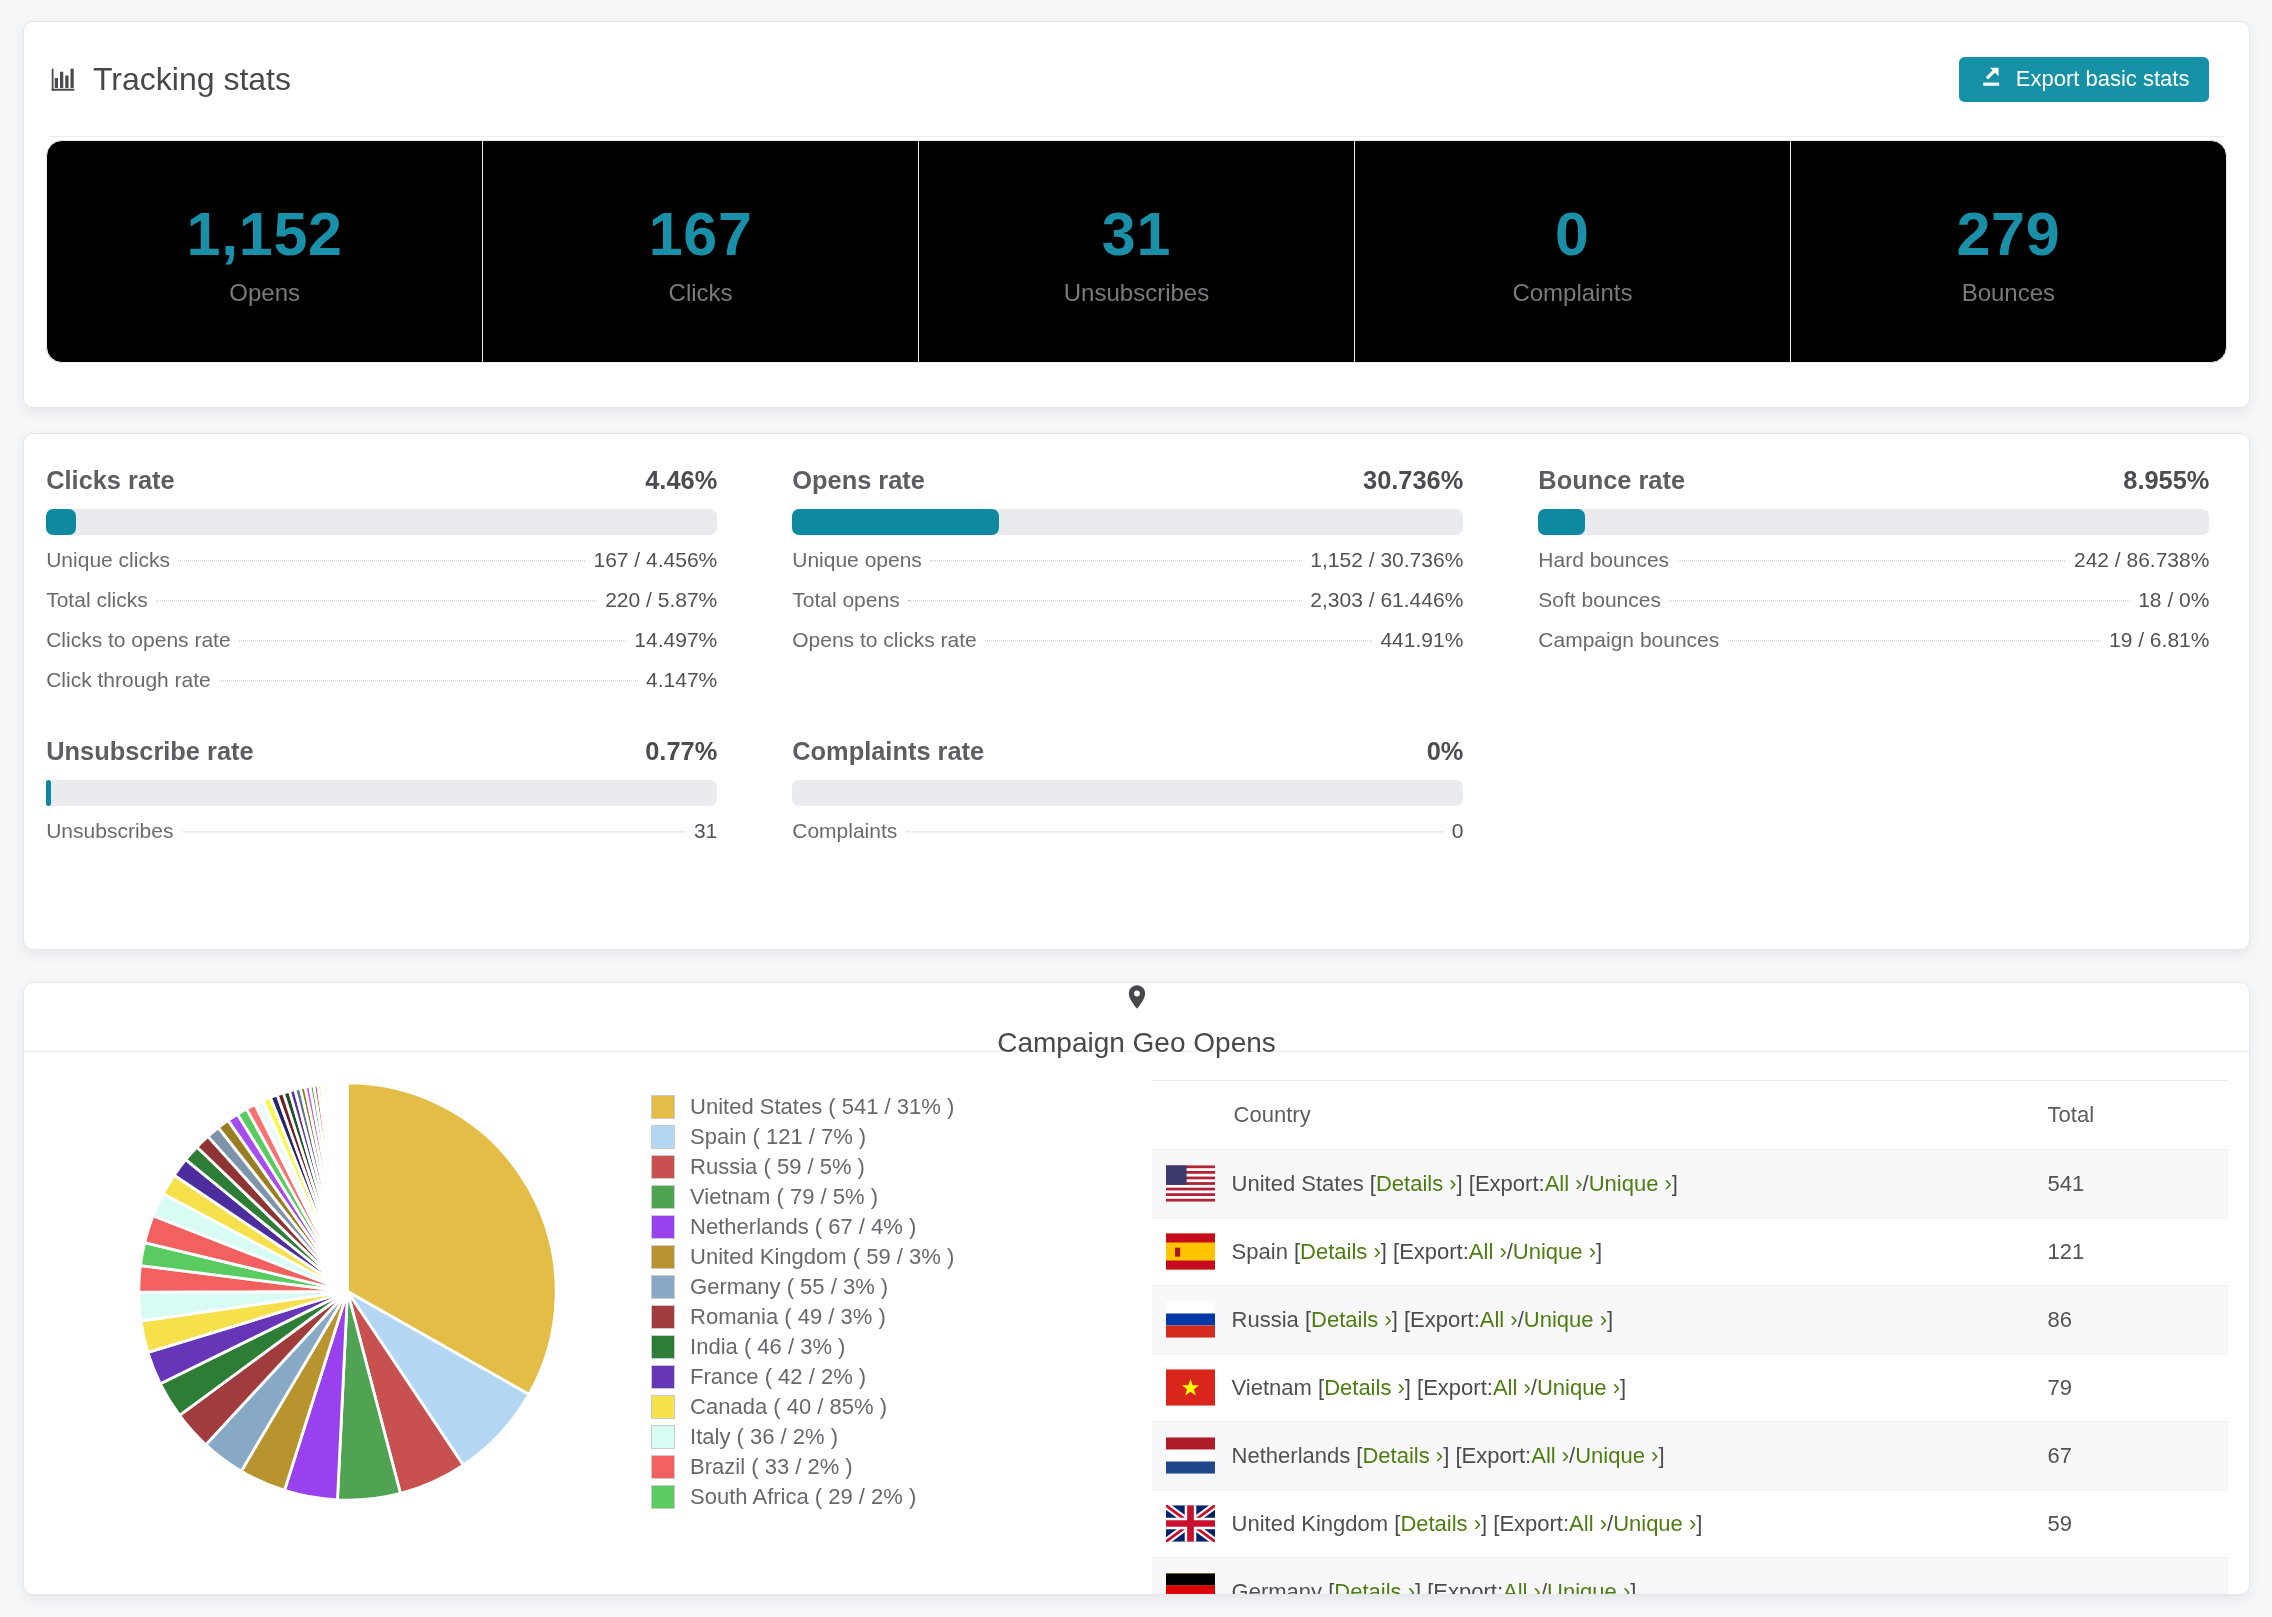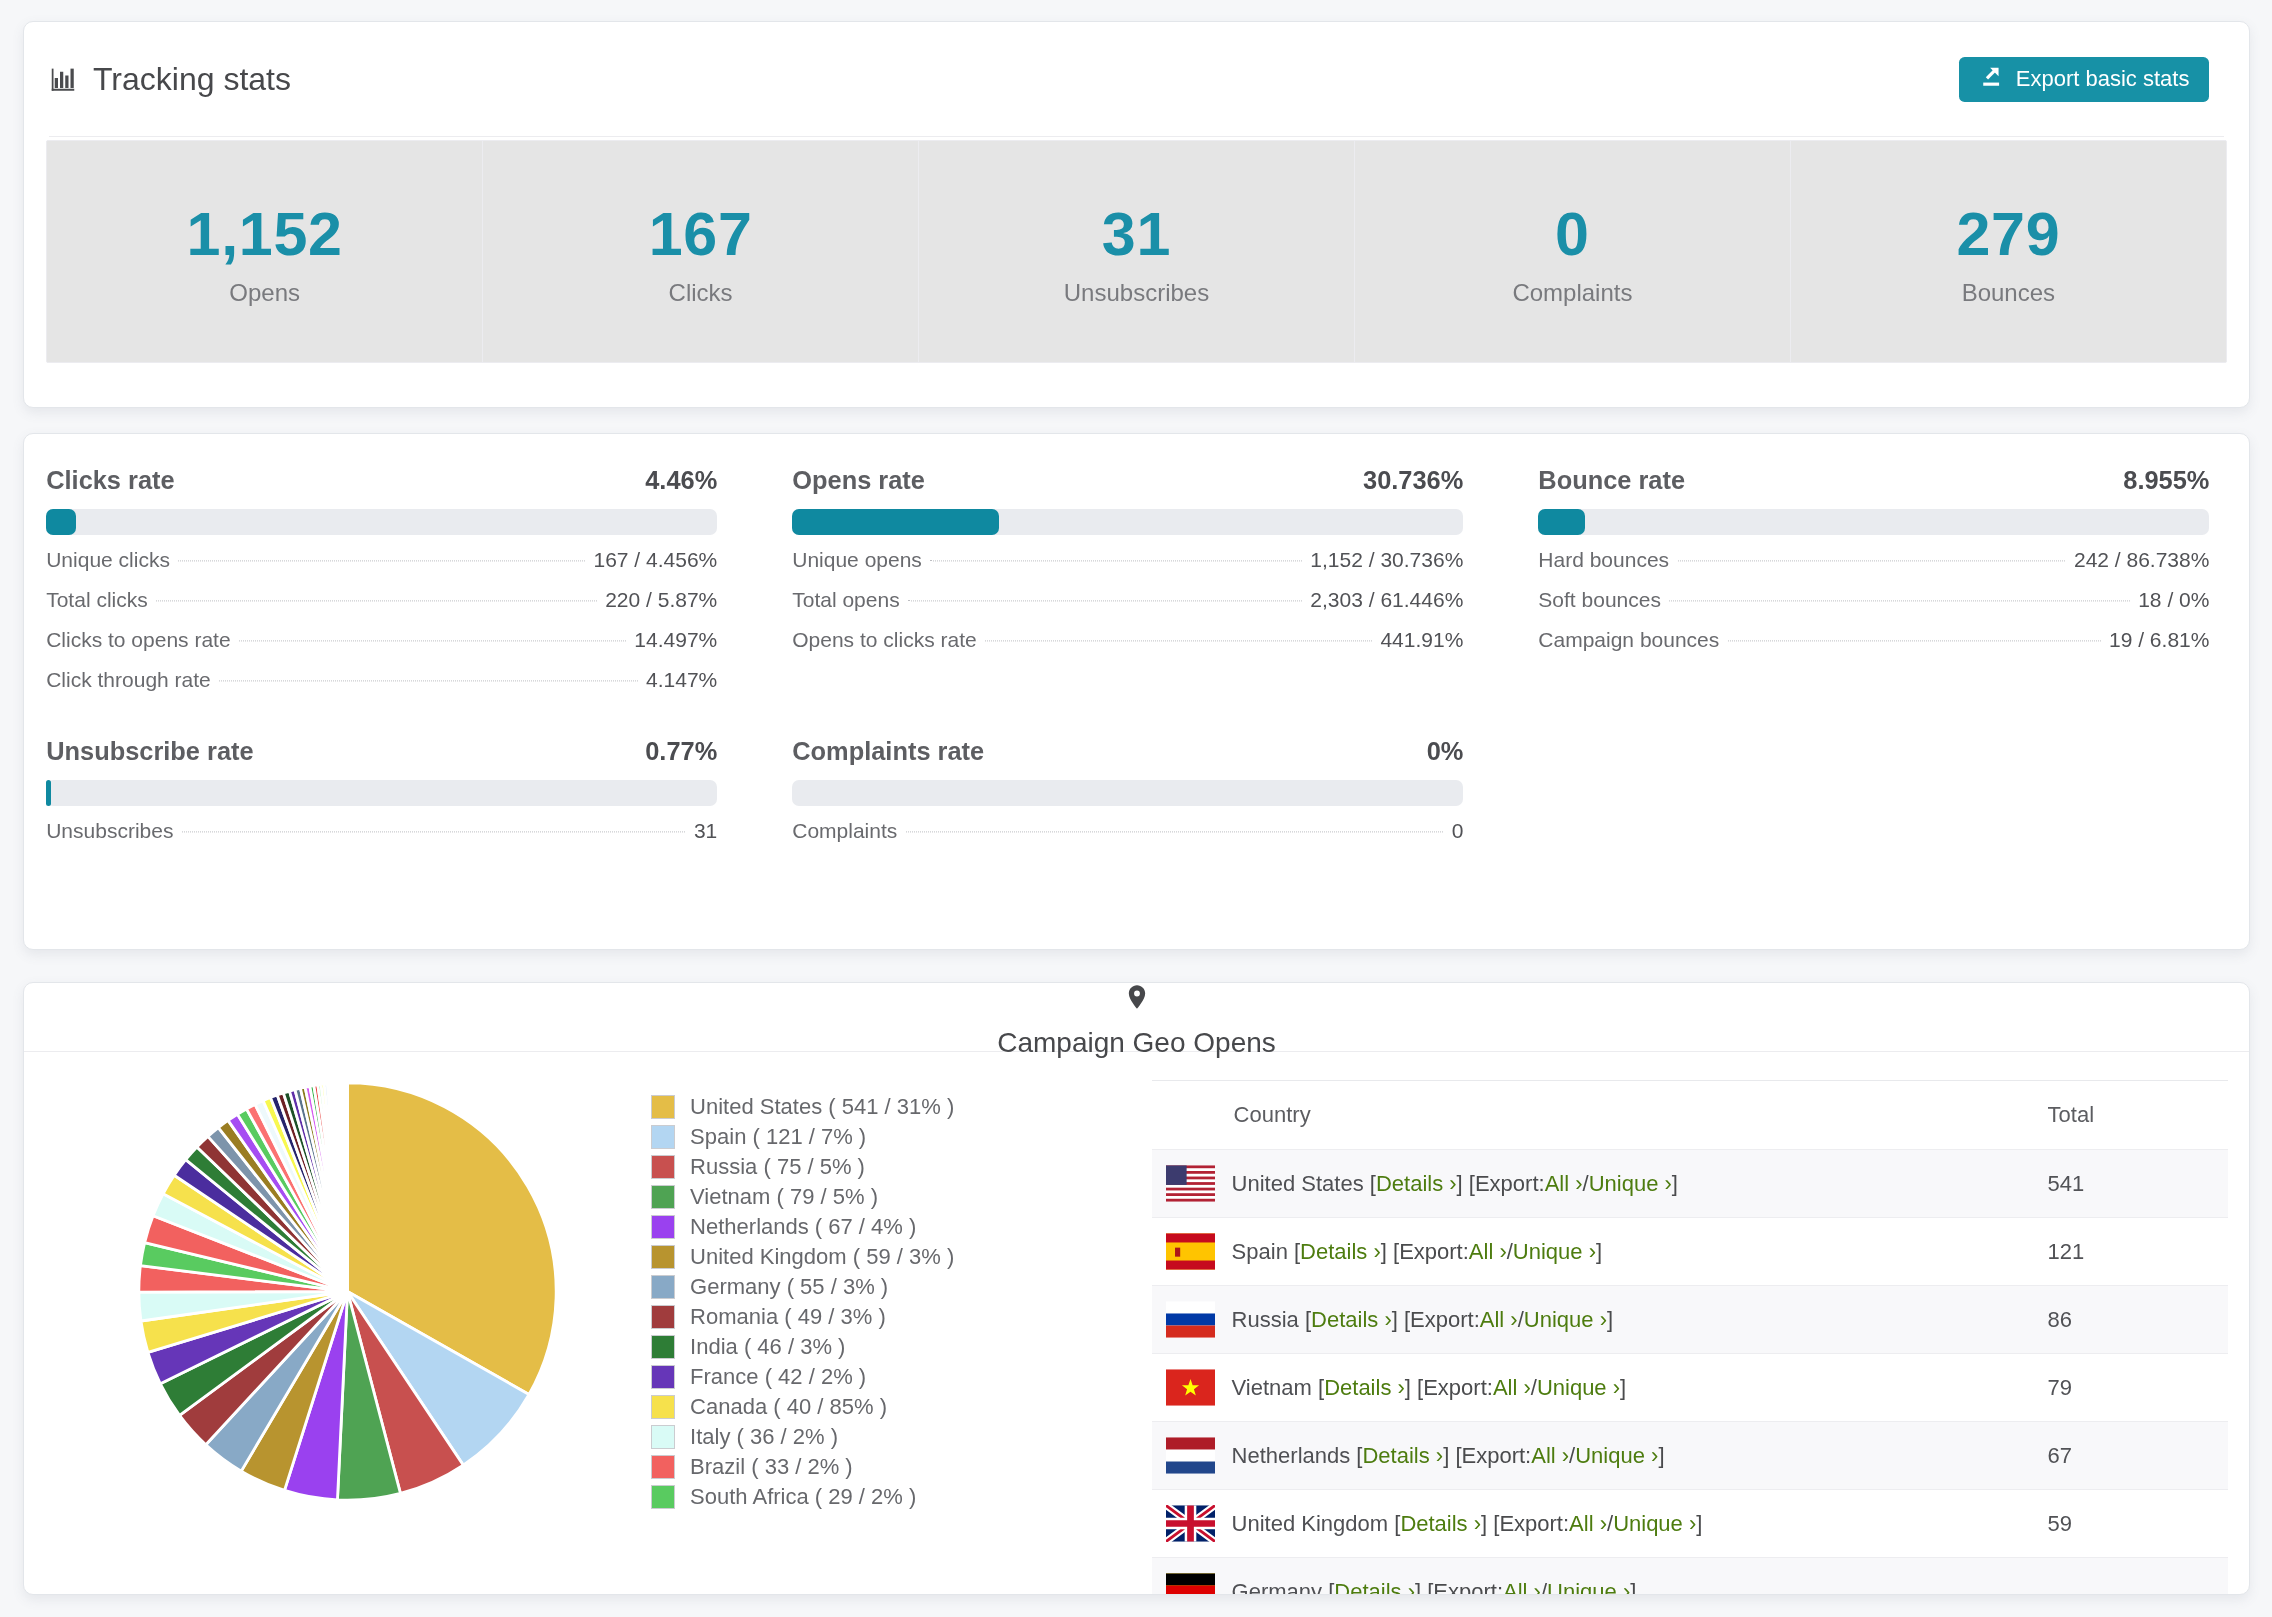--- a/index.html
+++ b/index.html
@@ -23,21 +23,21 @@
   .card-tracking { margin-top:21px; height:387px; }
   .card-head { display:flex; align-items:center; justify-content:space-between; height:114px; padding:0 40px 0 25.4px; }
   .head-left { display:flex; align-items:center; gap:14px; }
   .page-title { font-size:32px; font-weight:500; color:#47484b; margin:0; }
   .export-btn {
     display:flex; align-items:center; gap:11.3px;
     background:#1791a6; color:#fff; border:none; cursor:pointer;
     font-family:inherit; font-size:22px; height:45px; padding:0 20px; border-radius:5.6px;
   }
   .divider { border-top:1.4px solid #ececef; margin:0 25.4px; }
-  .stats-row { display:flex; margin:2.8px 22.6px 0; height:223px; border:1.4px solid #ececf0; border-radius:2px; background:#e5e5e5; }
+  .stats-row { display:flex; margin:2.8px 22.6px 0; height:223px; border:1.4px solid #ececf0; border-radius:16px; background:#000000; }
   .stat-cell { flex:1; text-align:center; border-right:1.4px solid #ececf0; padding-top:58px; }
   .stat-cell:last-child { border-right:none; }
   .stat-value { font-size:61px; font-weight:700; color:#1a8fa8; letter-spacing:0.7px; }
   .stat-label { font-size:24px; color:#797a7e; margin-top:10px; }
   
   .card-rates {
     margin-top:25px; height:517px;
     padding:31px 40px 0 22.6px;
     display:grid; grid-template-columns:1fr 1fr 1fr; column-gap:75px; row-gap:28px;
     align-content:start;
@@ -319,21 +319,21 @@
           <div class="lg-item">
             <span class="lg-swatch" style="background: rgb(228, 189, 71);"></span>
             <span>United States ( 541 / 31% )</span>
           </div>
           <div class="lg-item">
             <span class="lg-swatch" style="background: rgb(179, 214, 242);"></span>
             <span>Spain ( 121 / 7% )</span>
           </div>
           <div class="lg-item">
             <span class="lg-swatch" style="background: rgb(200, 80, 79);"></span>
-            <span>Russia ( 75 / 5% )</span>
+            <span>Russia ( 59 / 5% )</span>
           </div>
           <div class="lg-item">
             <span class="lg-swatch" style="background: rgb(79, 163, 83);"></span>
             <span>Vietnam ( 79 / 5% )</span>
           </div>
           <div class="lg-item">
             <span class="lg-swatch" style="background: rgb(154, 65, 239);"></span>
             <span>Netherlands ( 67 / 4% )</span>
           </div>
           <div class="lg-item">

